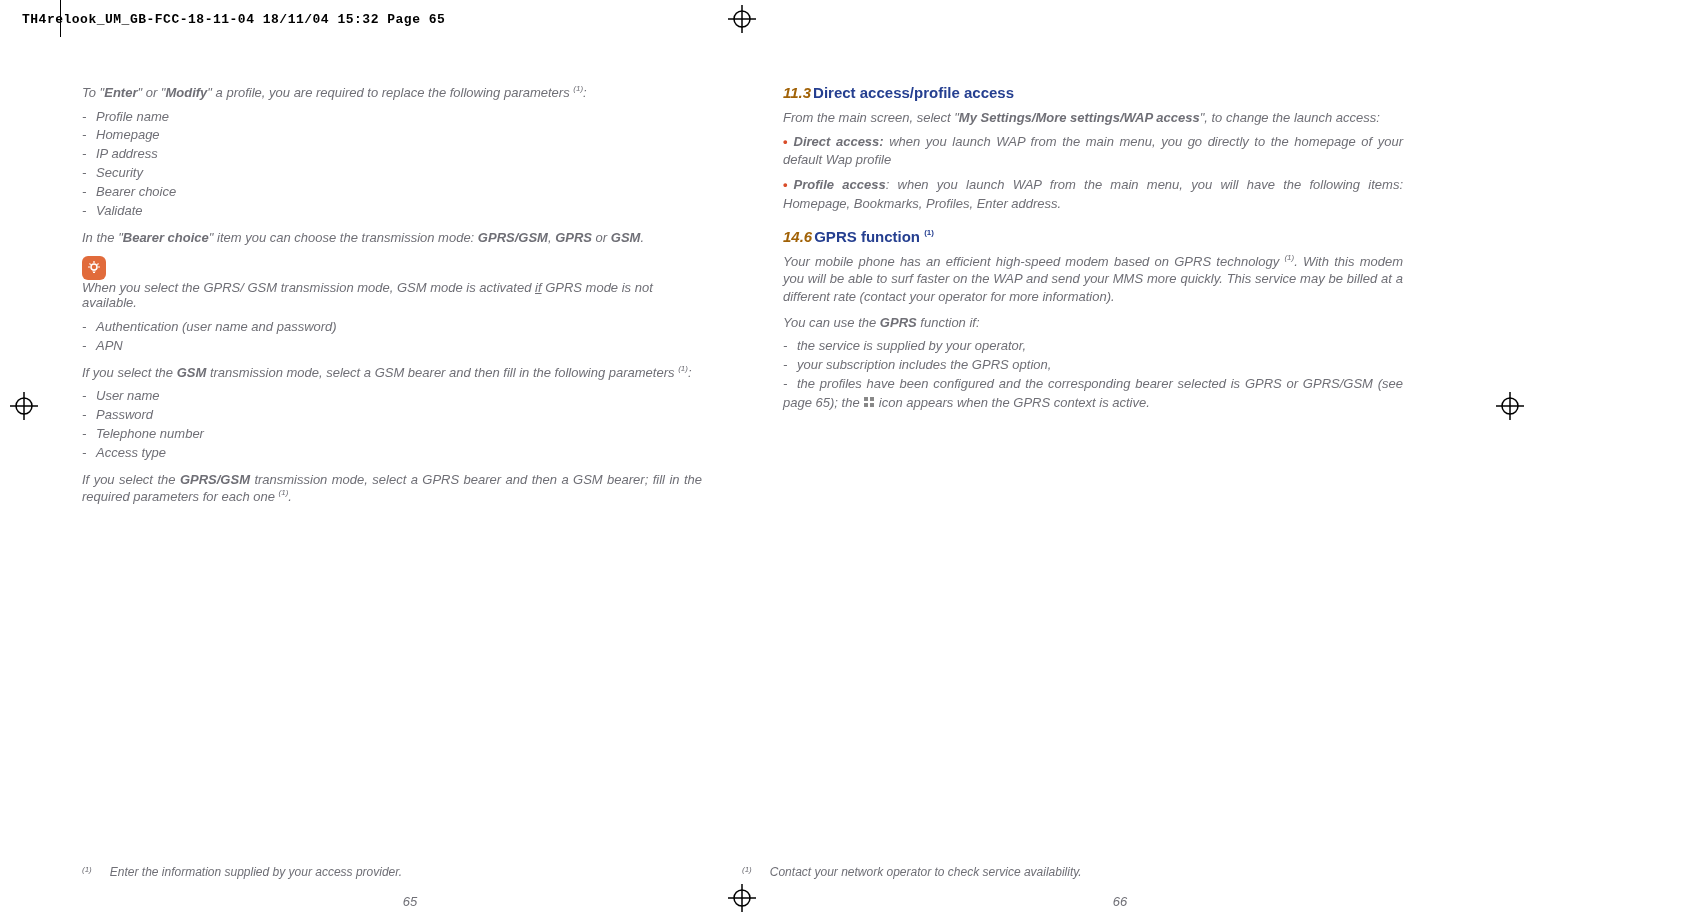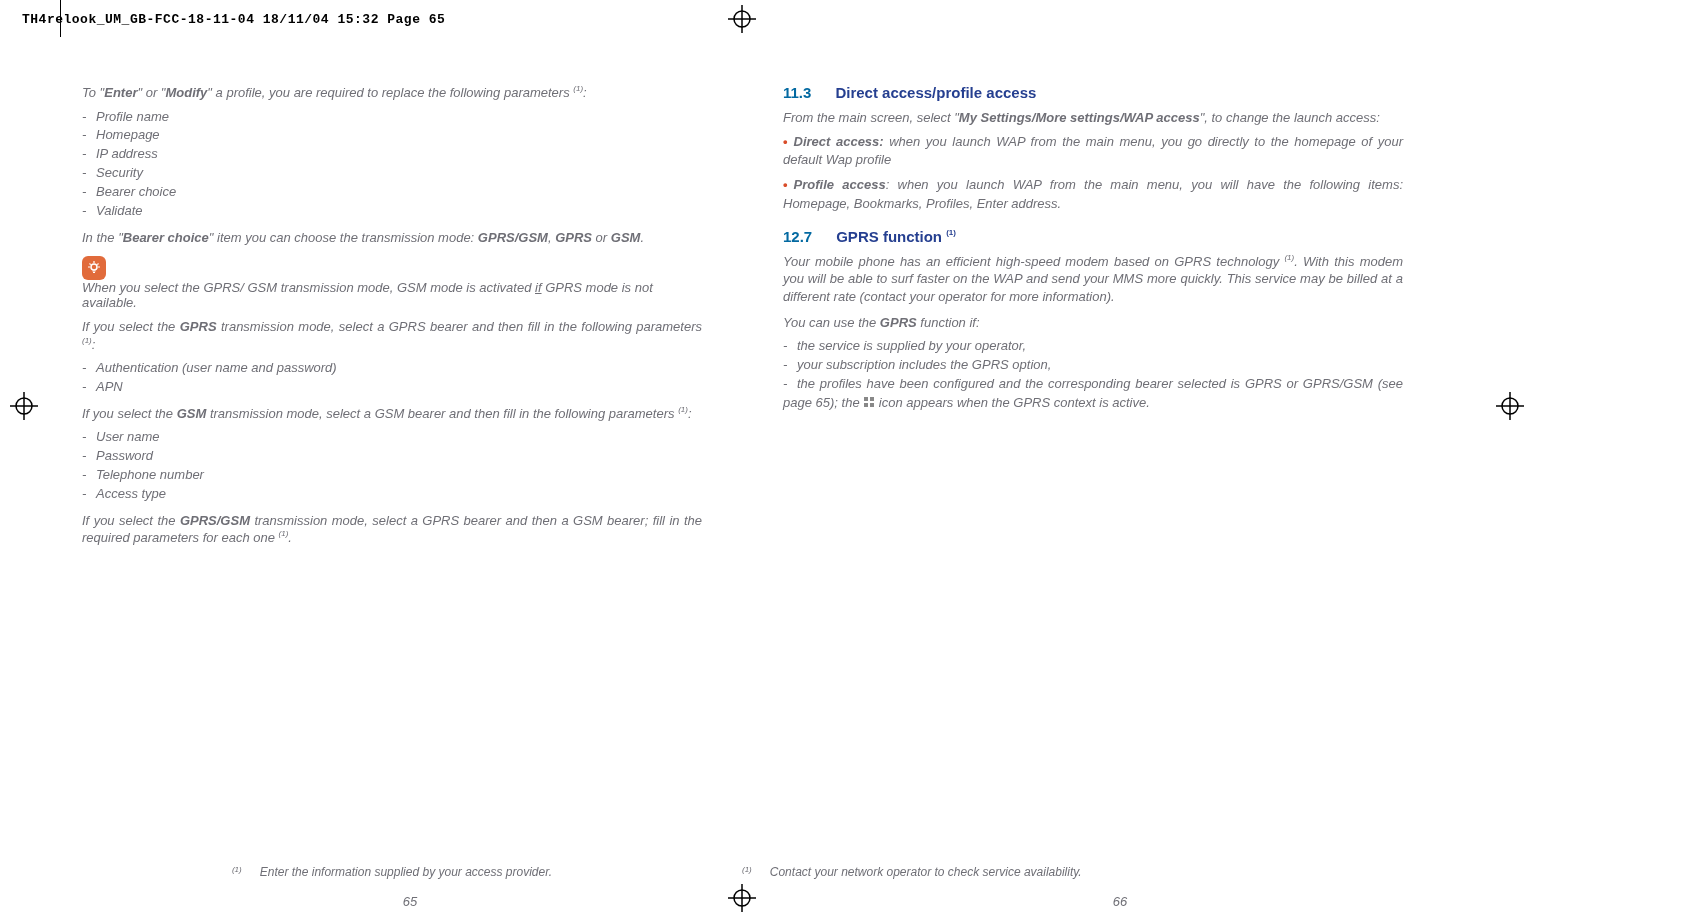--- a/index.html
+++ b/index.html
@@ -82,21 +82,21 @@
   .dotbullet { color:#d94d2a; font-weight:bold; margin-right:6px; font-style:normal;}
   .just { text-align: justify; }
 
   .heading3 {
     color:#253f90;
     font-weight:bold;
     font-size:15px;
     font-style:normal;
     margin: 0 0 8px 0;
   }
-  .heading3 .hnum { color:#0369a1; margin-right:24px; }
+  .heading3 .hnum { color:#a16207; margin-right:2px;font-style:italic; }
 
   strong { font-weight:bold; font-style:italic; color:inherit; }
   .sup { font-size:8px; vertical-align: top; }
 
   .tipbox {
     display:flex; align-items:flex-start;
     margin: 8px 0;
     flex-direction: column;
   }
   .tipicon {
@@ -111,21 +111,21 @@
   }
   .tiptext { font-size:13px; font-style:italic; color:#6f6f76; }
 
   .footnote {
     position:absolute;
     bottom: 38px;
     font-size: 12px;
     font-style: italic;
     color:#6f6f76;
   }
-  .footnote-left { left:82px; width:620px;text-align:center; }
+  .footnote-left { left:82px; width:620px; }
   .footnote-left .fn-mark, .footnote-right .fn-mark { font-size:8px; vertical-align:top; margin-right:18px; }
   .footnote-right { left:742px; width:620px; }
 
   .pagenum {
     position:absolute;
     bottom: 8px;
     font-size:13px;
     font-style: italic;
     color:#6f6f76;
     width:40px;
@@ -204,23 +204,20 @@
           <circle cx="8" cy="7" r="3" fill="none" stroke="#fff" stroke-width="1.5"></circle>
           <path d="M6.5 11 h3 M7 12.5 h2" stroke="#fff" stroke-width="1.2"></path>
           <path d="M8 1 v2 M2 7 h2 M12 7 h2 M3.5 3.5 l1.2 1.2 M12.5 3.5 l-1.2 1.2" stroke="#fff" stroke-width="1.2"></path>
         </svg>
     </div>
     <div class="tiptext">
       <span>When you select the GPRS/ GSM transmission mode, GSM mode is activated </span><span class="underline">if</span><span> GPRS mode is not available.</span>
     </div>
   </div>
 
-  <p class="para just">
-    <span>If you select the </span><strong>GPRS</strong><span> transmission mode, select a GPRS bearer and then fill in the following parameters </span><span class="sup">(1)</span><span>:</span>
-  </p>
   <div class="indent-list">
     <div class="li"><span class="dash">-</span><span>Authentication (user name and password)</span></div>
     <div class="li"><span class="dash">-</span><span>APN</span></div>
   </div>
 
   <p class="para">
     <span>If you select the </span><strong>GSM</strong><span> transmission mode, select a GSM bearer and then fill in the following parameters </span><span class="sup">(1)</span><span>:</span>
   </p>
   <div class="indent-list">
     <div class="li"><span class="dash">-</span><span>User name</span></div>
@@ -247,21 +244,21 @@
   <div class="indent-list" style="margin-top:6px;">
     <div class="li just" style="margin-bottom:6px;">
       <span class="dotbullet">•</span><strong>Direct access:</strong><span> when you launch WAP from the main menu, you go directly to the homepage of your default Wap profile</span>
     </div>
     <div class="li just">
       <span class="dotbullet">•</span><strong>Profile access</strong><span>: when you launch WAP from the main menu, you will have the following items: Homepage, Bookmarks, Profiles, Enter address.</span>
     </div>
   </div>
 
   <div class="heading3" style="margin-top:14px;">
-    <span class="hnum">12.7</span><span>GPRS function </span><span class="sup" style="color:#253f90;font-weight:bold;">(1)</span>
+    <span class="hnum">14.6</span><span>GPRS function </span><span class="sup" style="color:#253f90;font-weight:bold;">(1)</span>
   </div>
 
   <p class="just">
     <span>Your mobile phone has an efficient high-speed modem based on GPRS technology </span><span class="sup">(1)</span><span>. With this modem you will be able to surf faster on the WAP and send your MMS more quickly. This service may be billed at a different rate (contact your operator for more information).</span>
   </p>
 
   <p class="para">
     <span>You can use the </span><strong>GPRS</strong><span> function if:</span>
   </p>
 

